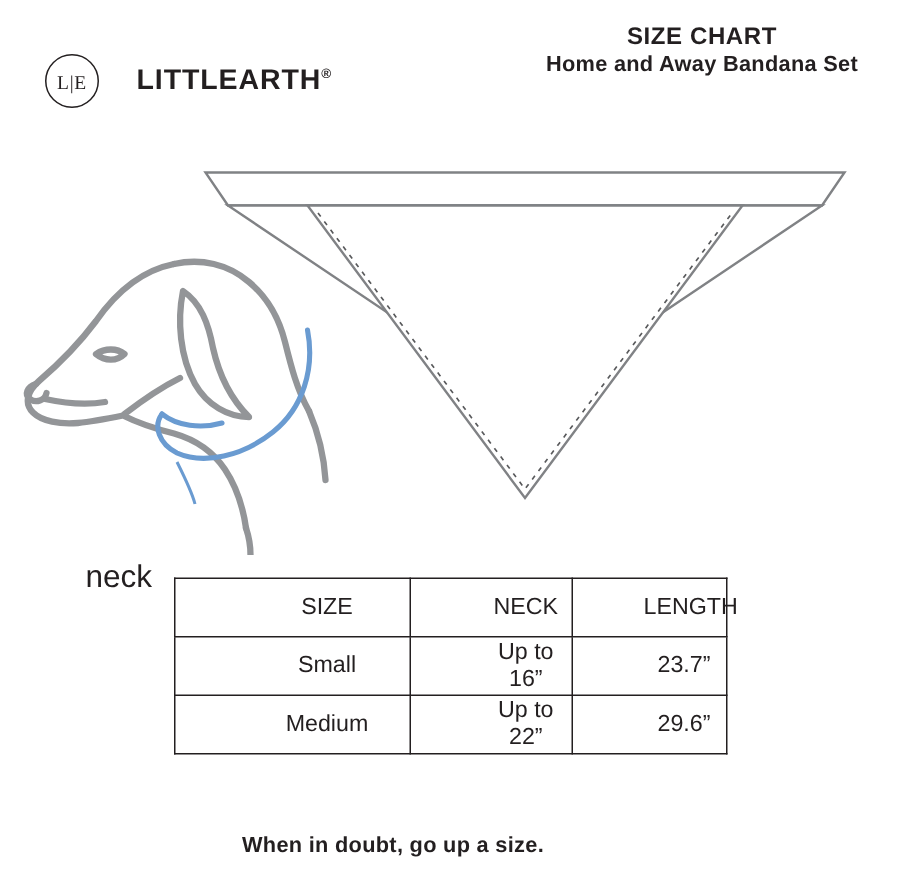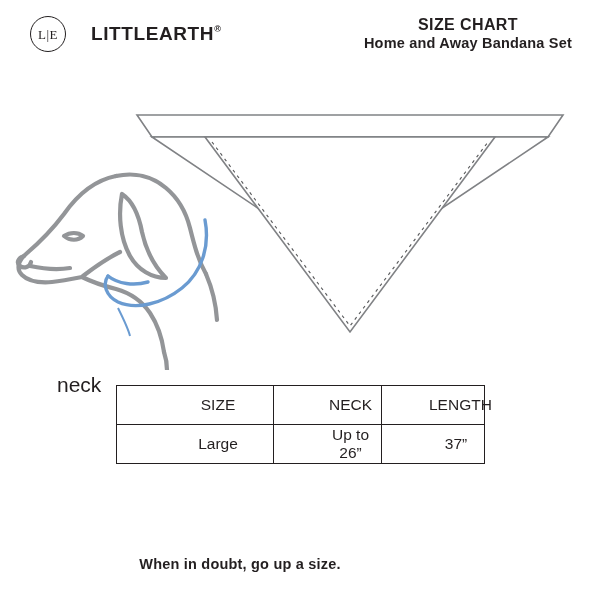--- a/index.html
+++ b/index.html
@@ -25,21 +25,21 @@
   .header {
     position: absolute;
     top: 0;
     left: 0;
     width: 600px;
     height: 84px;
   }
   .brand {
     position: absolute;
     left: 30px;
-    top: 16px;
+    top: 36px;
     display: flex;
     align-items: center;
     justify-content: center;
   }
   .brand-mark {
     width: 34px;
     height: 34px;
     border-radius: 50%;
     border: 1.6px solid #231f20;
     position: relative;
@@ -143,20 +143,21 @@
   .footnote {
     position: absolute;
     top: 556px;
     left: 0;
     width: 480px;
     text-align: center;
     font-size: 14.5px;
     font-weight: bold;
     color: #231f20;
     letter-spacing: 0.2px;
+    padding-left: 22px;
   }
 </style>
 </head>
 <body>
 
 <div class="page">
 
   <div class="header">
 
     <div class="brand">
@@ -243,23 +244,28 @@
       </colgroup>
       <thead>
         <tr>
           <th>SIZE</th>
           <th>NECK</th>
           <th>LENGTH</th>
         </tr>
       </thead>
       <tbody>
         <tr>
-          <td>Large</td>
-          <td>Up to 26”</td>
-          <td>37”</td>
+          <td>Small</td>
+          <td>Up to 16”</td>
+          <td>23.7”</td>
+        </tr>
+        <tr>
+          <td>Medium</td>
+          <td>Up to 22”</td>
+          <td>29.6”</td>
         </tr>
       </tbody>
     </table>
   </div>
 
   <div class="footnote">When in doubt, go up a size.</div>
 
 </div>
 
 </body></html>

